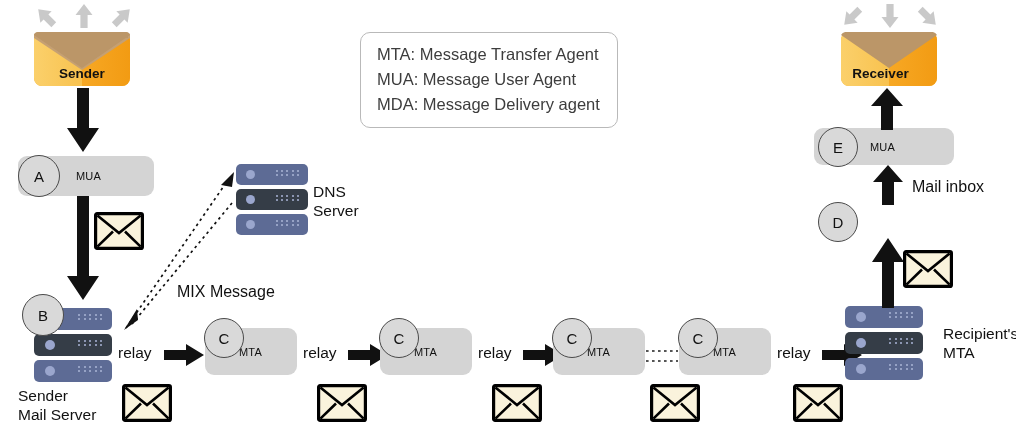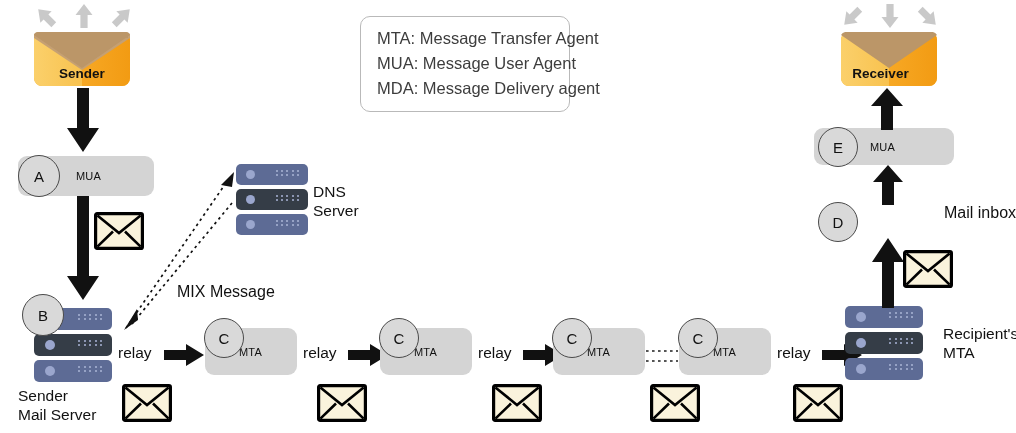--- a/index.html
+++ b/index.html
@@ -172,21 +172,21 @@
 
       <path d="M22,158 L124,10" fill="none" stroke="#111" stroke-width="1.7" stroke-dasharray="2.6 3.6"></path>
       <path d="M130,2 L117,15 L128,17 Z" fill="#111"></path>
 
       <path d="M128,33 L28,154" fill="none" stroke="#111" stroke-width="1.7" stroke-dasharray="2.6 3.6"></path>
       <path d="M20,160 L34,150 L33,139 Z" fill="#111"></path>
     </svg>
   </div>
   <div class="freelabel" style="left:177px;top:283px;">MIX Message</div>
 
-  <div class="legend" style="left:360px;top:16px;width:210px;height:96px;">
+  <div class="legend" style="left:360px;top:32px;width:258px;height:96px;">
     <div>MTA: Message Transfer Agent</div>
     <div>MUA: Message User Agent</div>
     <div>MDA: Message Delivery agent</div>
   </div>
 
   <div class="server" style="left:34px;top:308px;width:78px;height:75px;">
     <div class="srow lite" style="top:0;width:78px;height:22px;"></div>
     <div class="sdot" style="left:11px;top:6px;width:10px;height:10px;"></div>
     <div class="sgrid" style="left:44px;top:6px;width:26px;">
       <i></i>
@@ -389,21 +389,21 @@
     </svg>
   </div>
 
   <div class="badge" style="left:818px;top:202px;width:40px;height:40px;">D</div>
 
   <div class="abs" style="left:872px;top:165px;">
     <svg width="32" height="40" viewBox="0 0 32 40">
       <path d="M10,40 H22 V17 H31 L16,0 L1,17 H10 Z" fill="#111"></path>
     </svg>
   </div>
-  <div class="freelabel" style="left:944px;top:178px;margin-top:26px;">Mail inbox</div>
+  <div class="freelabel" style="left:912px;top:178px;">Mail inbox</div>
 
   <div class="pbox" style="left:814px;top:128px;width:140px;height:37px;padding-left:56px;">
     <span class="plabel">MUA</span>
   </div>
   <div class="badge" style="left:818px;top:127px;width:40px;height:40px;">E</div>
 
   <div class="abs" style="left:870px;top:88px;">
     <svg width="34" height="42" viewBox="0 0 34 42">
       <path d="M11,42 H23 V18 H33 L17,0 L1,18 H11 Z" fill="#111"></path>
     </svg>

